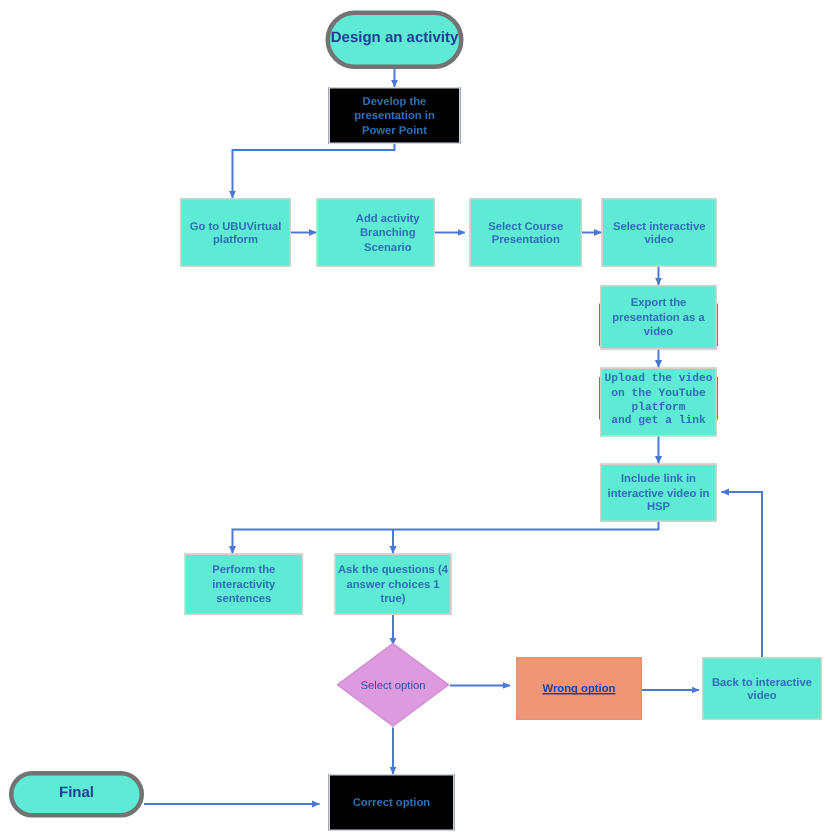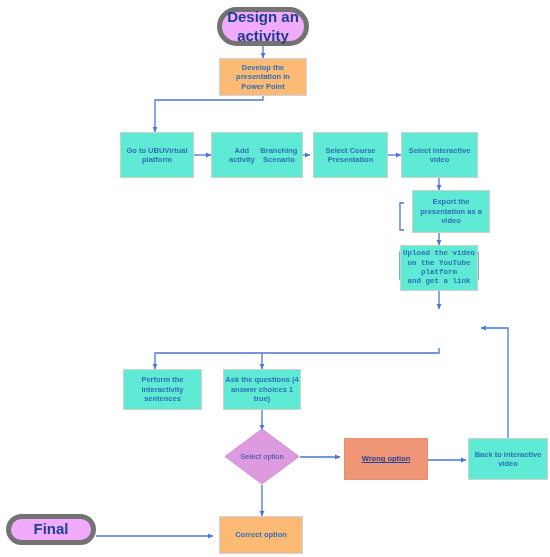--- a/index.html
+++ b/index.html
@@ -34,29 +34,29 @@
     align-items: center;
     justify-content: center;
     text-align: center;
     color: #2b57b5;
     font-weight: bold;
     line-height: 1.25;
     white-space: pre-line;
   }
   
   .term {
-    background: #f0abfc;
-    border: 5px solid #737373;
+    background: #5eead4;
+    border: 3px solid #737373;
     border-radius: 40px;
-    font-size: 15px;
+    font-size: 10px;
     color: #1f3f8f;
   }
   
   .cyan {
-    background: #fdba74;
+    background: #000000;
     border: 1px solid #cfd4e4;
     font-size: 7.5px;
     color: #2d6fb8;
   }
   
   .green {
     background: #5eead4;
     border: 1px solid #ccd4c6;
     font-size: 7.5px;
     color: #2f6fb5;
@@ -155,48 +155,53 @@
     <span>Develop the
 presentation in
 Power Point</span>
   </div>
 
   <div class="node green" style="left:120px; top:132px; width:74px; height:46px;">
     <span>Go to UBUVirtual
 platform</span>
   </div>
 
-  <div class="node green" style="left:211px; top:132px; width:92px; height:46px; flex-direction:row;padding-left:16px;">
+  <div class="node green" style="left:211px; top:132px; width:79px; height:46px; flex-direction:column;padding-left:16px;">
     <span>Add activity</span>
     <span class="italic-line">Branching Scenario</span>
   </div>
 
   <div class="node green" style="left:313px; top:132px; width:75px; height:46px;">
     <span>Select Course
 Presentation</span>
   </div>
 
   <div class="node green" style="left:401px; top:132px; width:77px; height:46px;">
     <span>Select interactive
 video</span>
   </div>
 
-  <div class="node green" style="left:400px; top:190px; width:78px; height:43px;margin-left:12px;">
+  <div class="node green" style="left:400px; top:190px; width:78px; height:43px;">
     <span>Export the
 presentation as a
 video</span>
   </div>
 
   <div class="node green" style="left:400px; top:245px; width:78px; height:46px;font-family:Liberation Mono, monospace;">
     <span>Upload the video
 on the YouTube
 platform
 and get a link</span>
   </div>
 
+  <div class="node green" style="left:400px; top:309px; width:78px; height:39px;">
+    <span>Include link in
+interactive video in
+HSP</span>
+  </div>
 
   <div class="node green" style="left:123px; top:369px; width:79px; height:41px;">
     <span>Perform the
 interactivity
 sentences</span>
   </div>
 
   <div class="node green" style="left:223px; top:369px; width:78px; height:41px;">
     <span>Ask the questions (4
 answer choices 1 true)</span>

